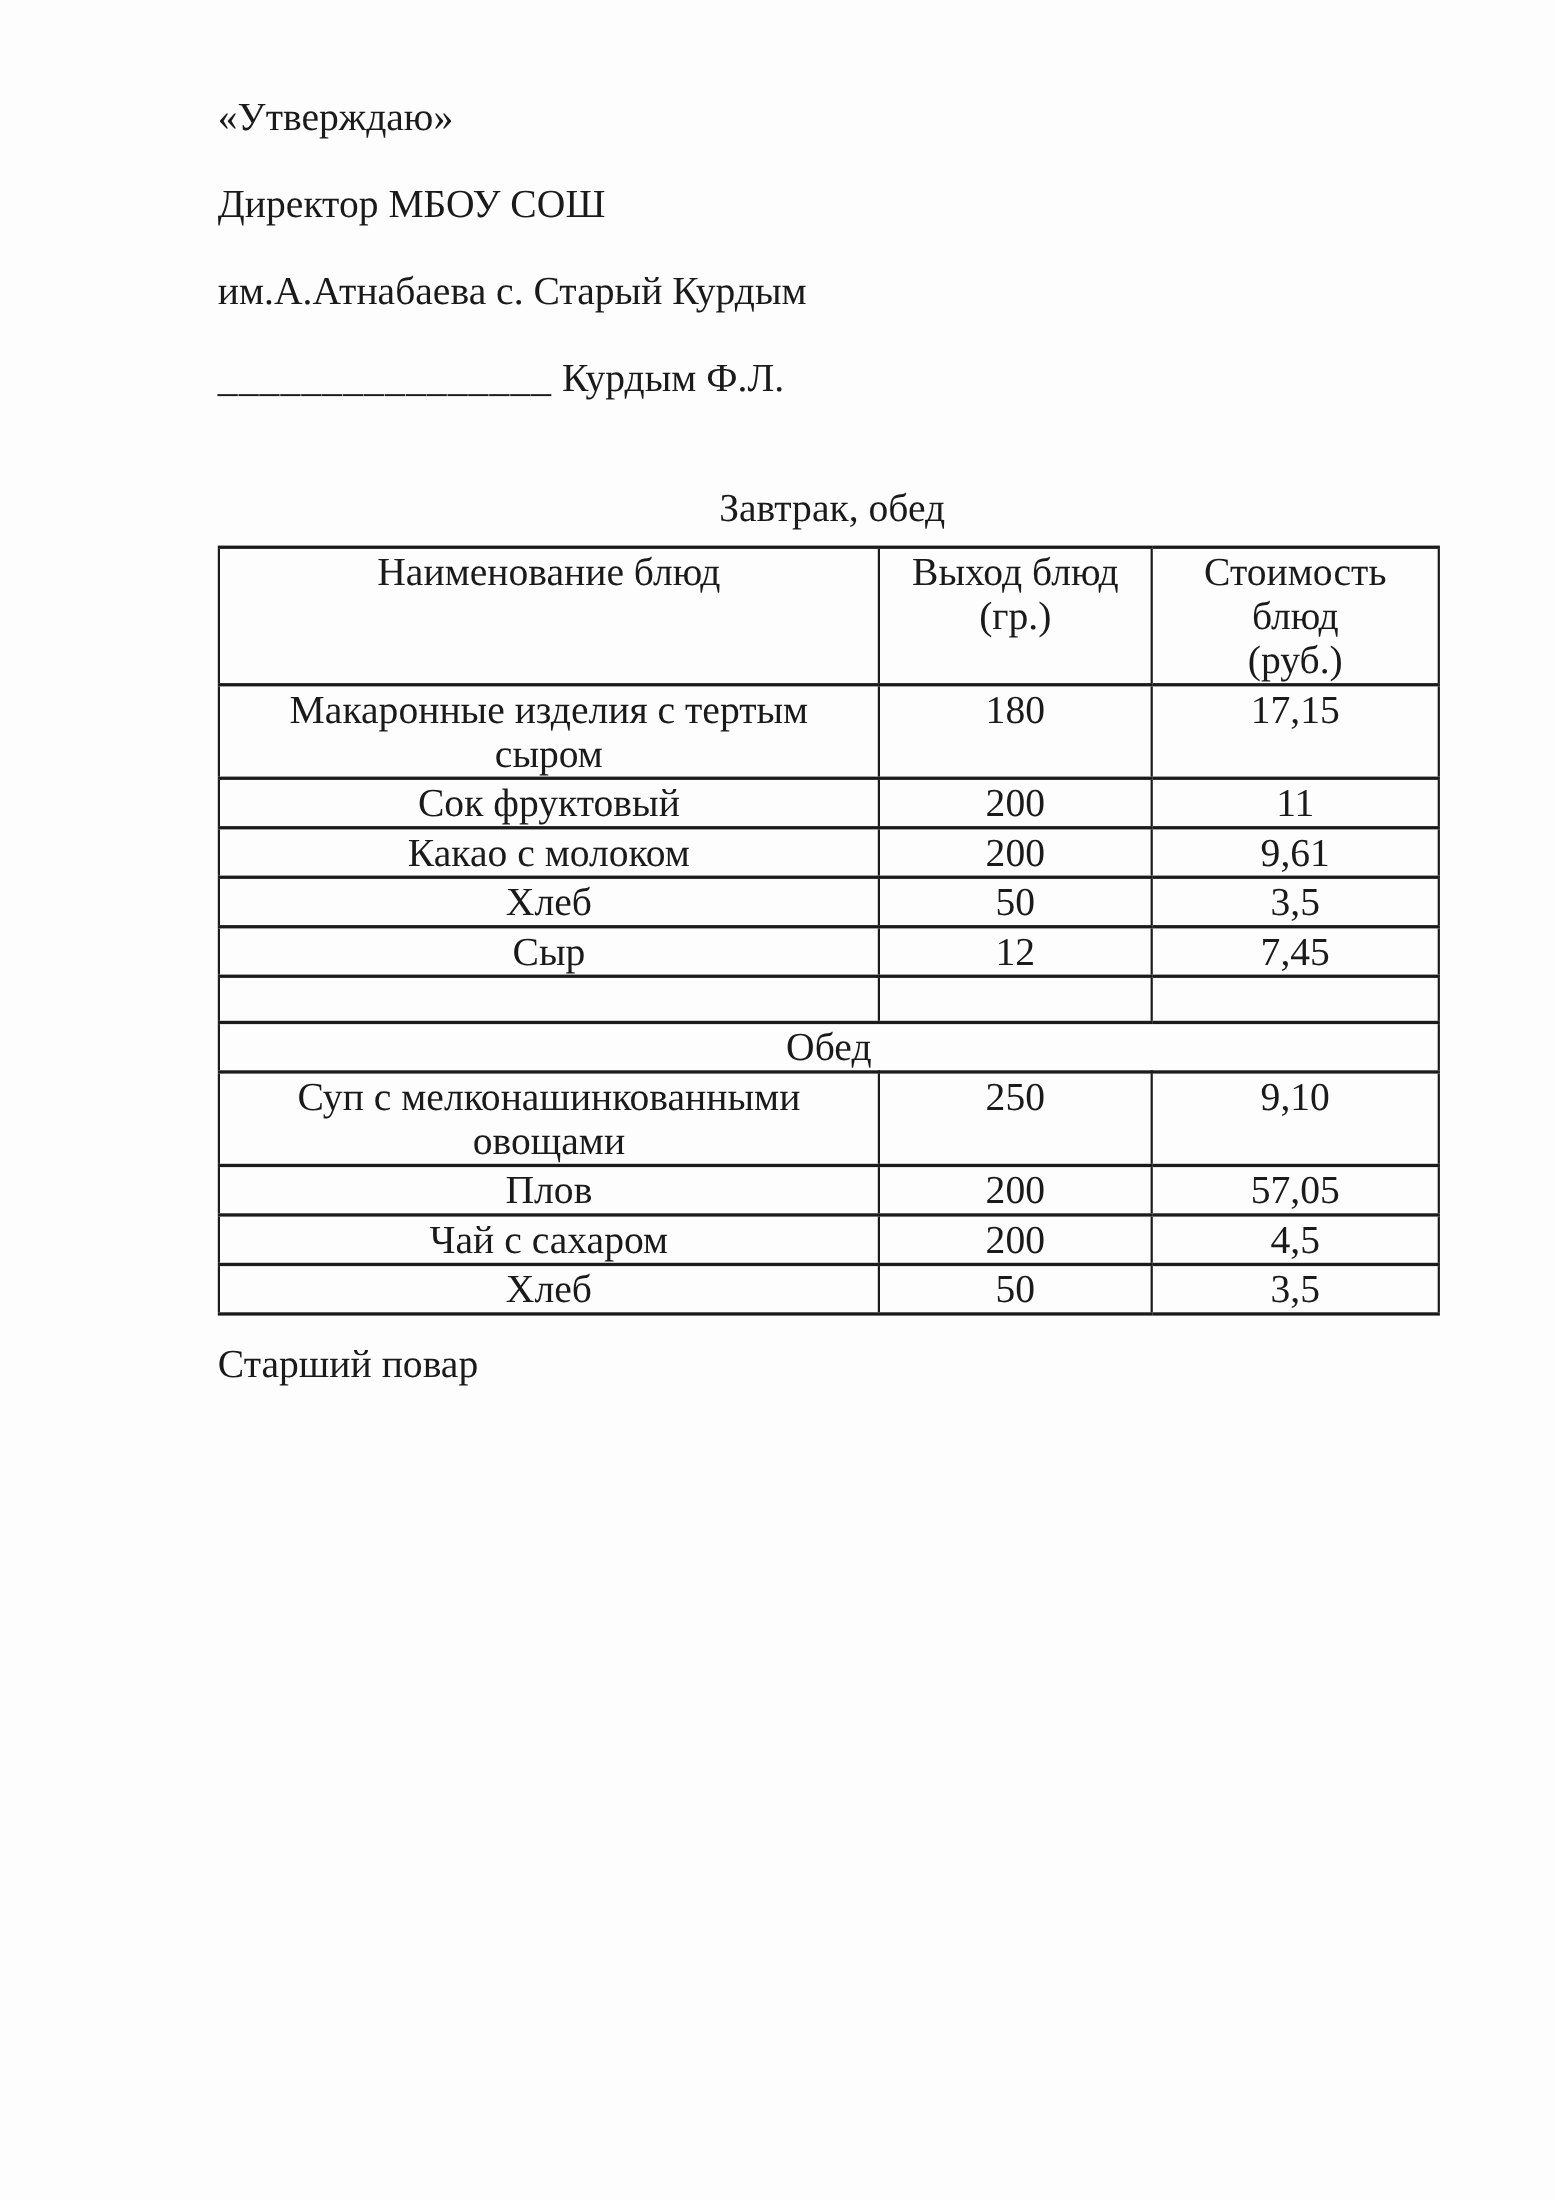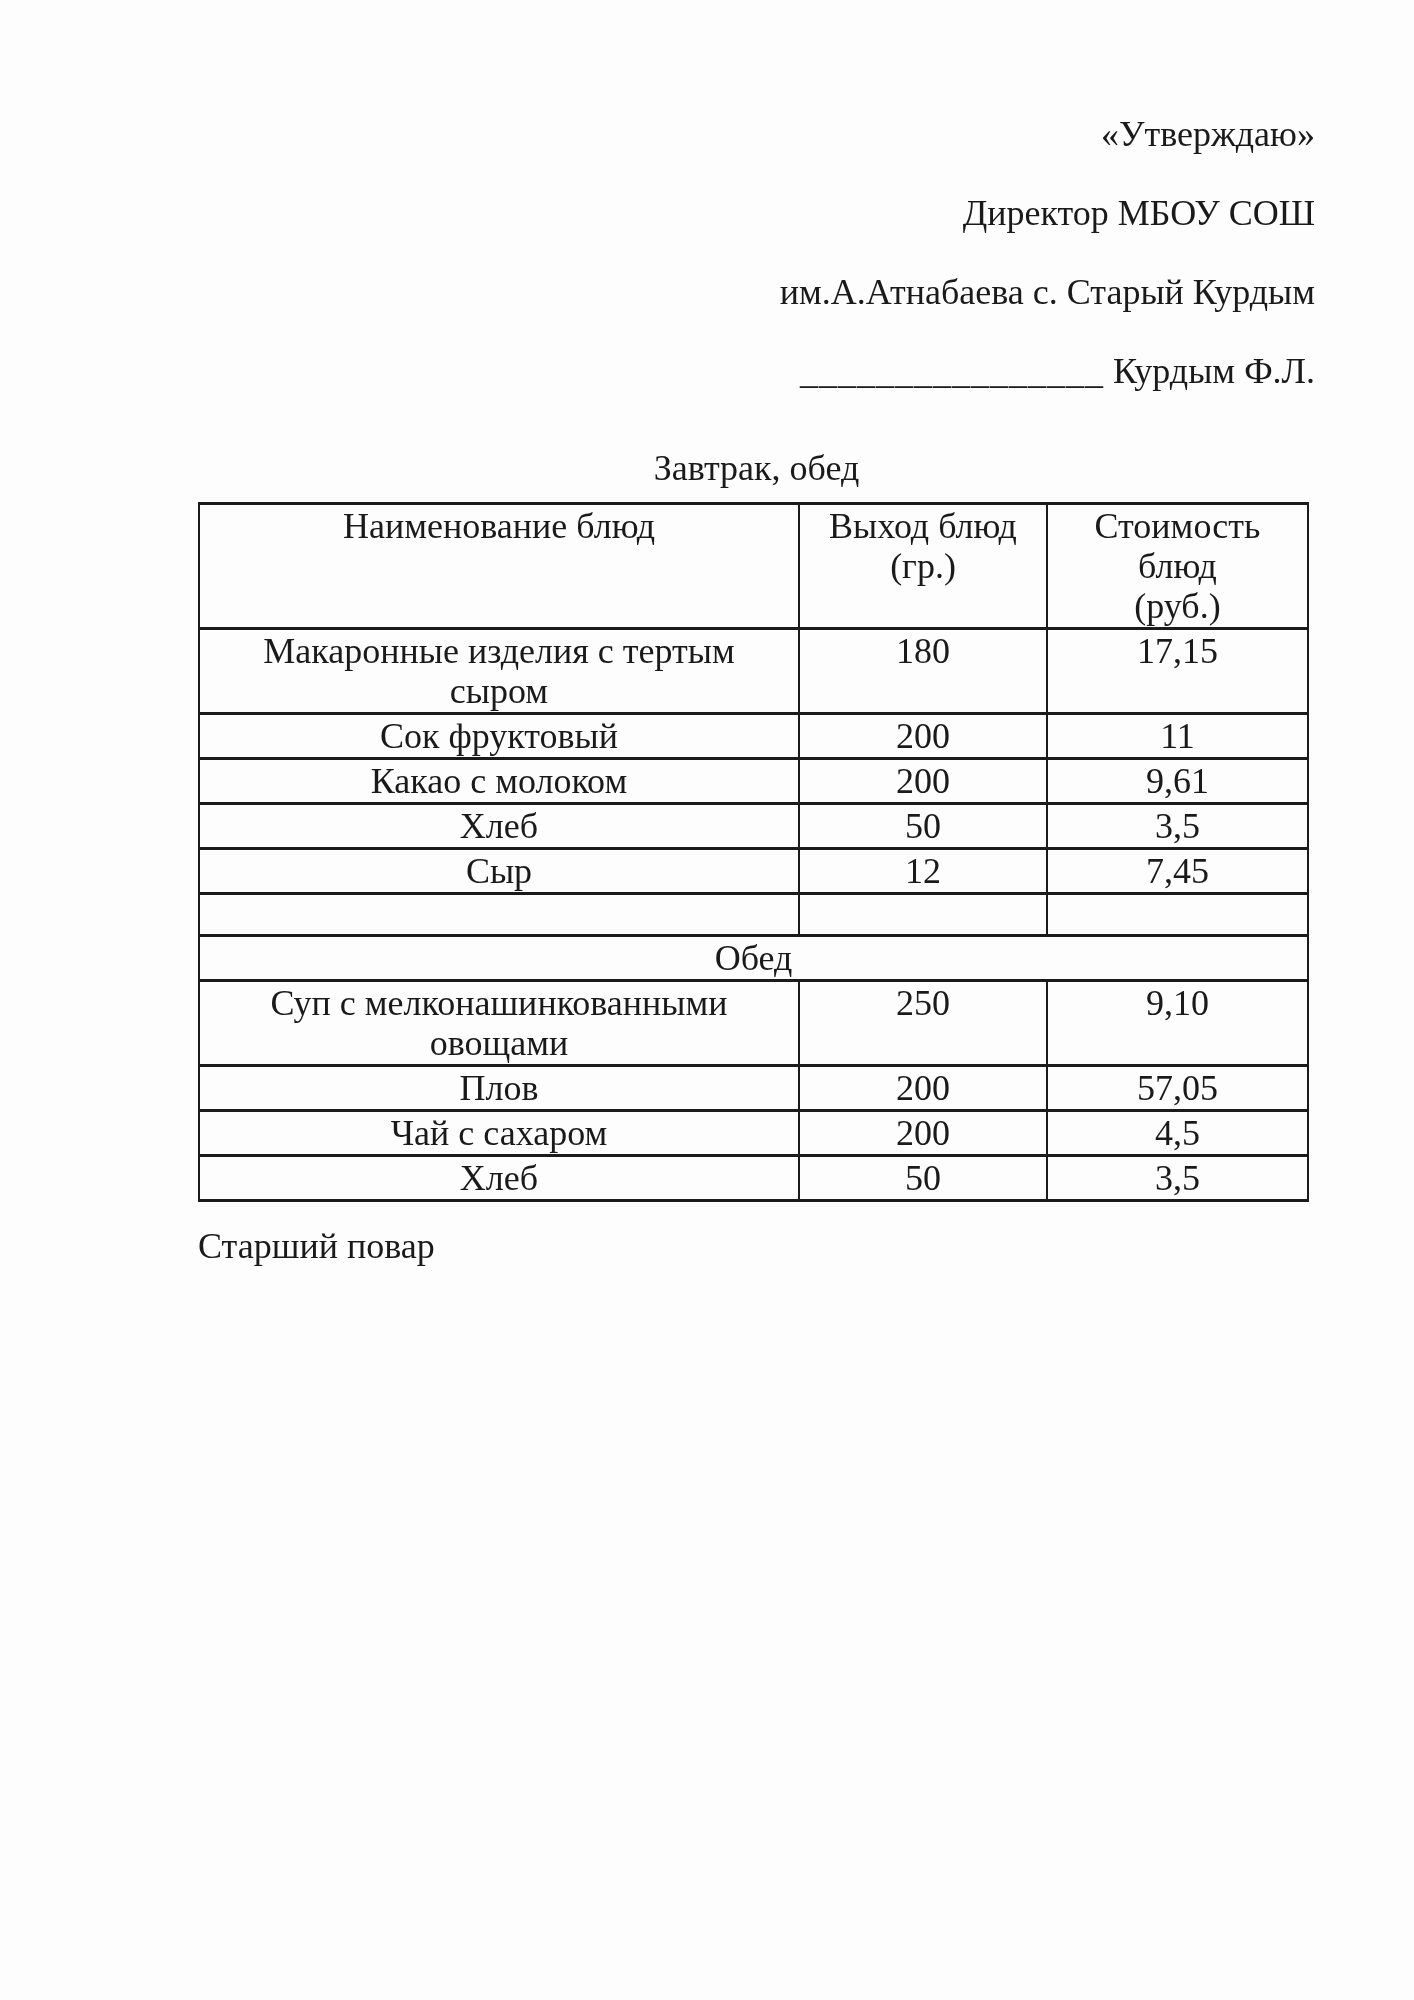--- a/index.html
+++ b/index.html
@@ -14,39 +14,38 @@
     font-size: 36px;
     overflow: hidden;
   }
   .content {
     position: absolute;
     left: 198px;
     top: 0;
     width: 1117px;
   }
   .approval {
-    margin-top: 112px;
-    text-align: right;
+    margin-top: 84px;
   }
   .approval p {
     line-height: 44px;
     margin-bottom: 35px;
     white-space: nowrap;
   }
   .sig-line { letter-spacing: 1px; }
   .titles {
     margin-top: 79px;
     text-align: center;
   }
   .titles p {
     line-height: 44px;
     margin-bottom: 16px;
   }
   .caption {
-    margin-top: 53px;
+    margin-top: 75px;
     margin-bottom: 12px;
     text-align: center;
     line-height: 44px;
   }
   table.menu {
     border-collapse: collapse;
     width: 1109px;
     table-layout: fixed;
   }
   .menu col.c1 { width: 600px; }

